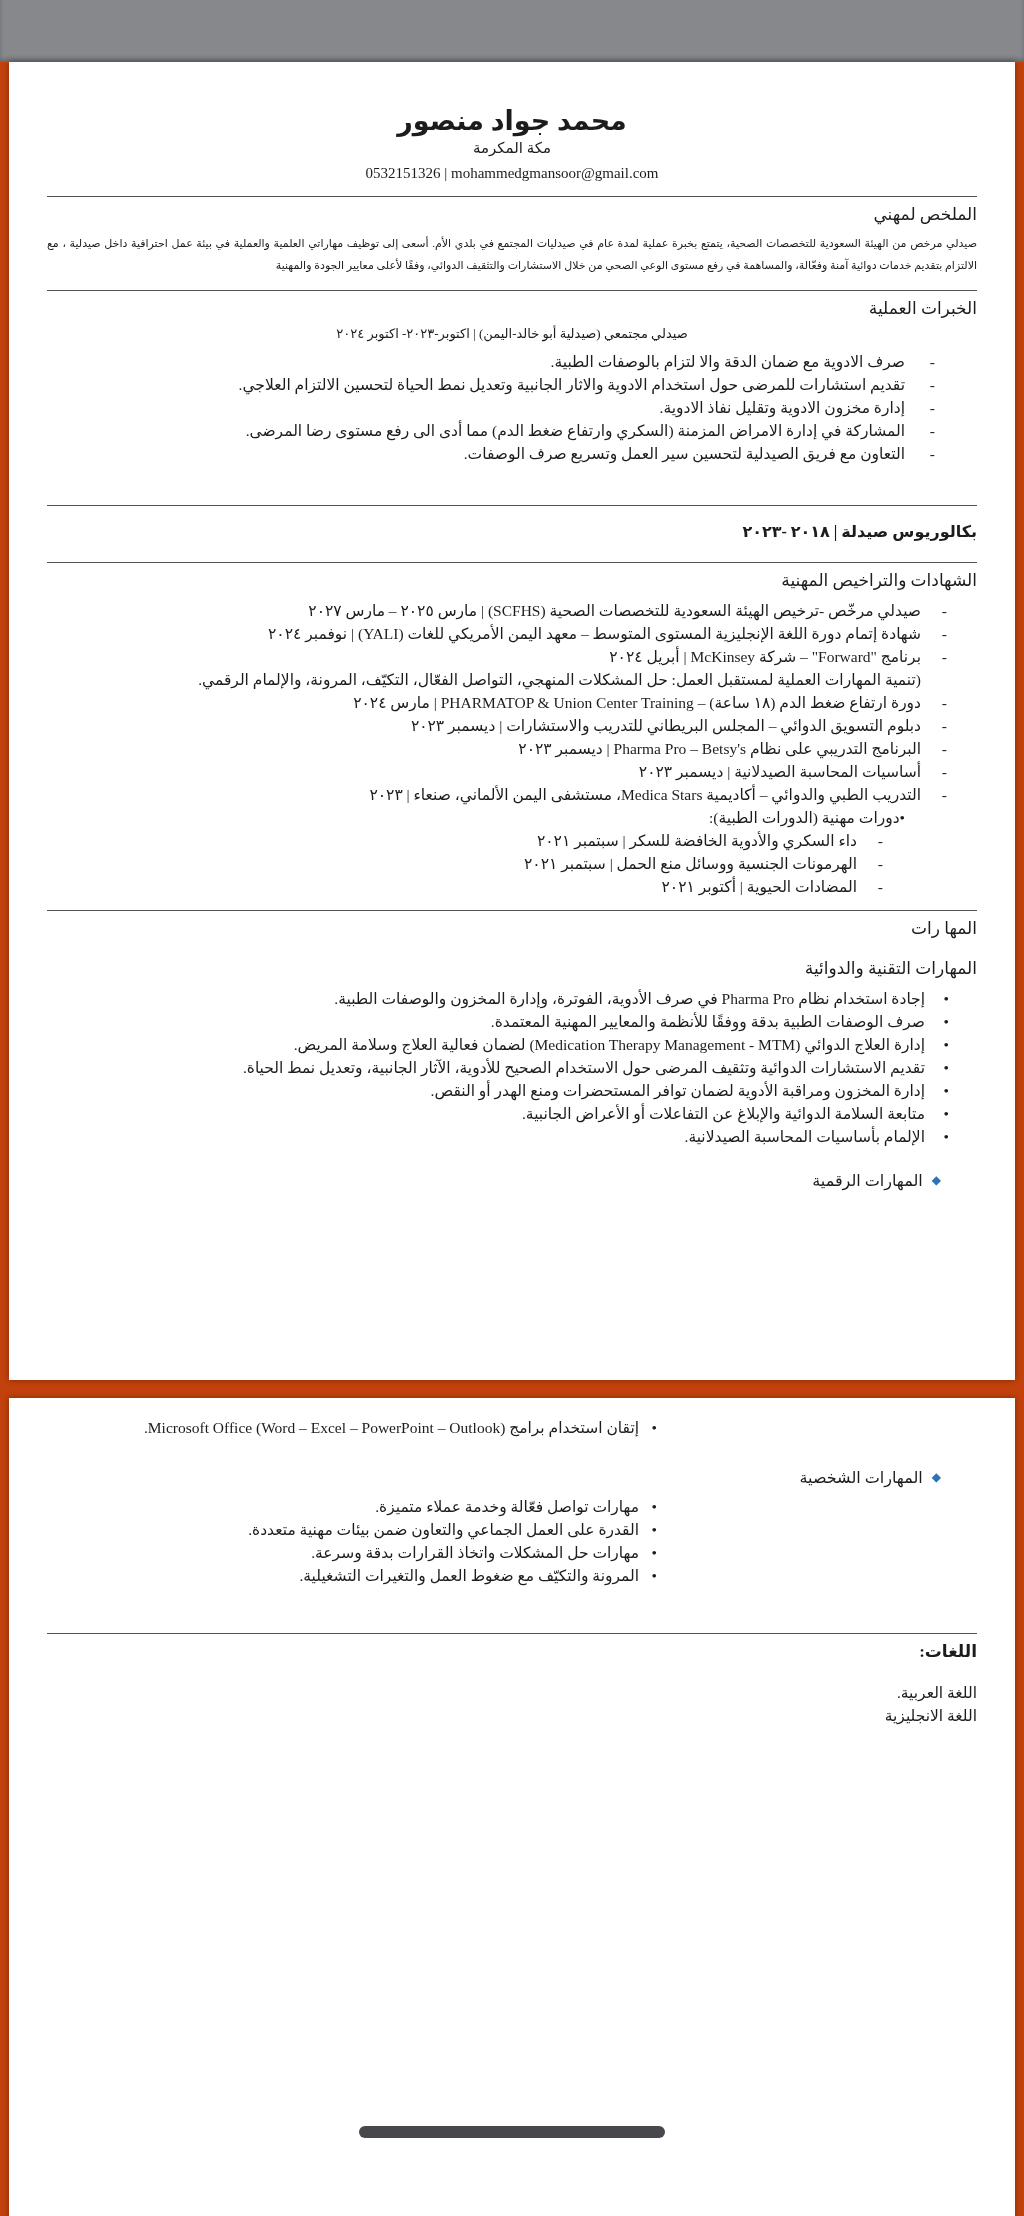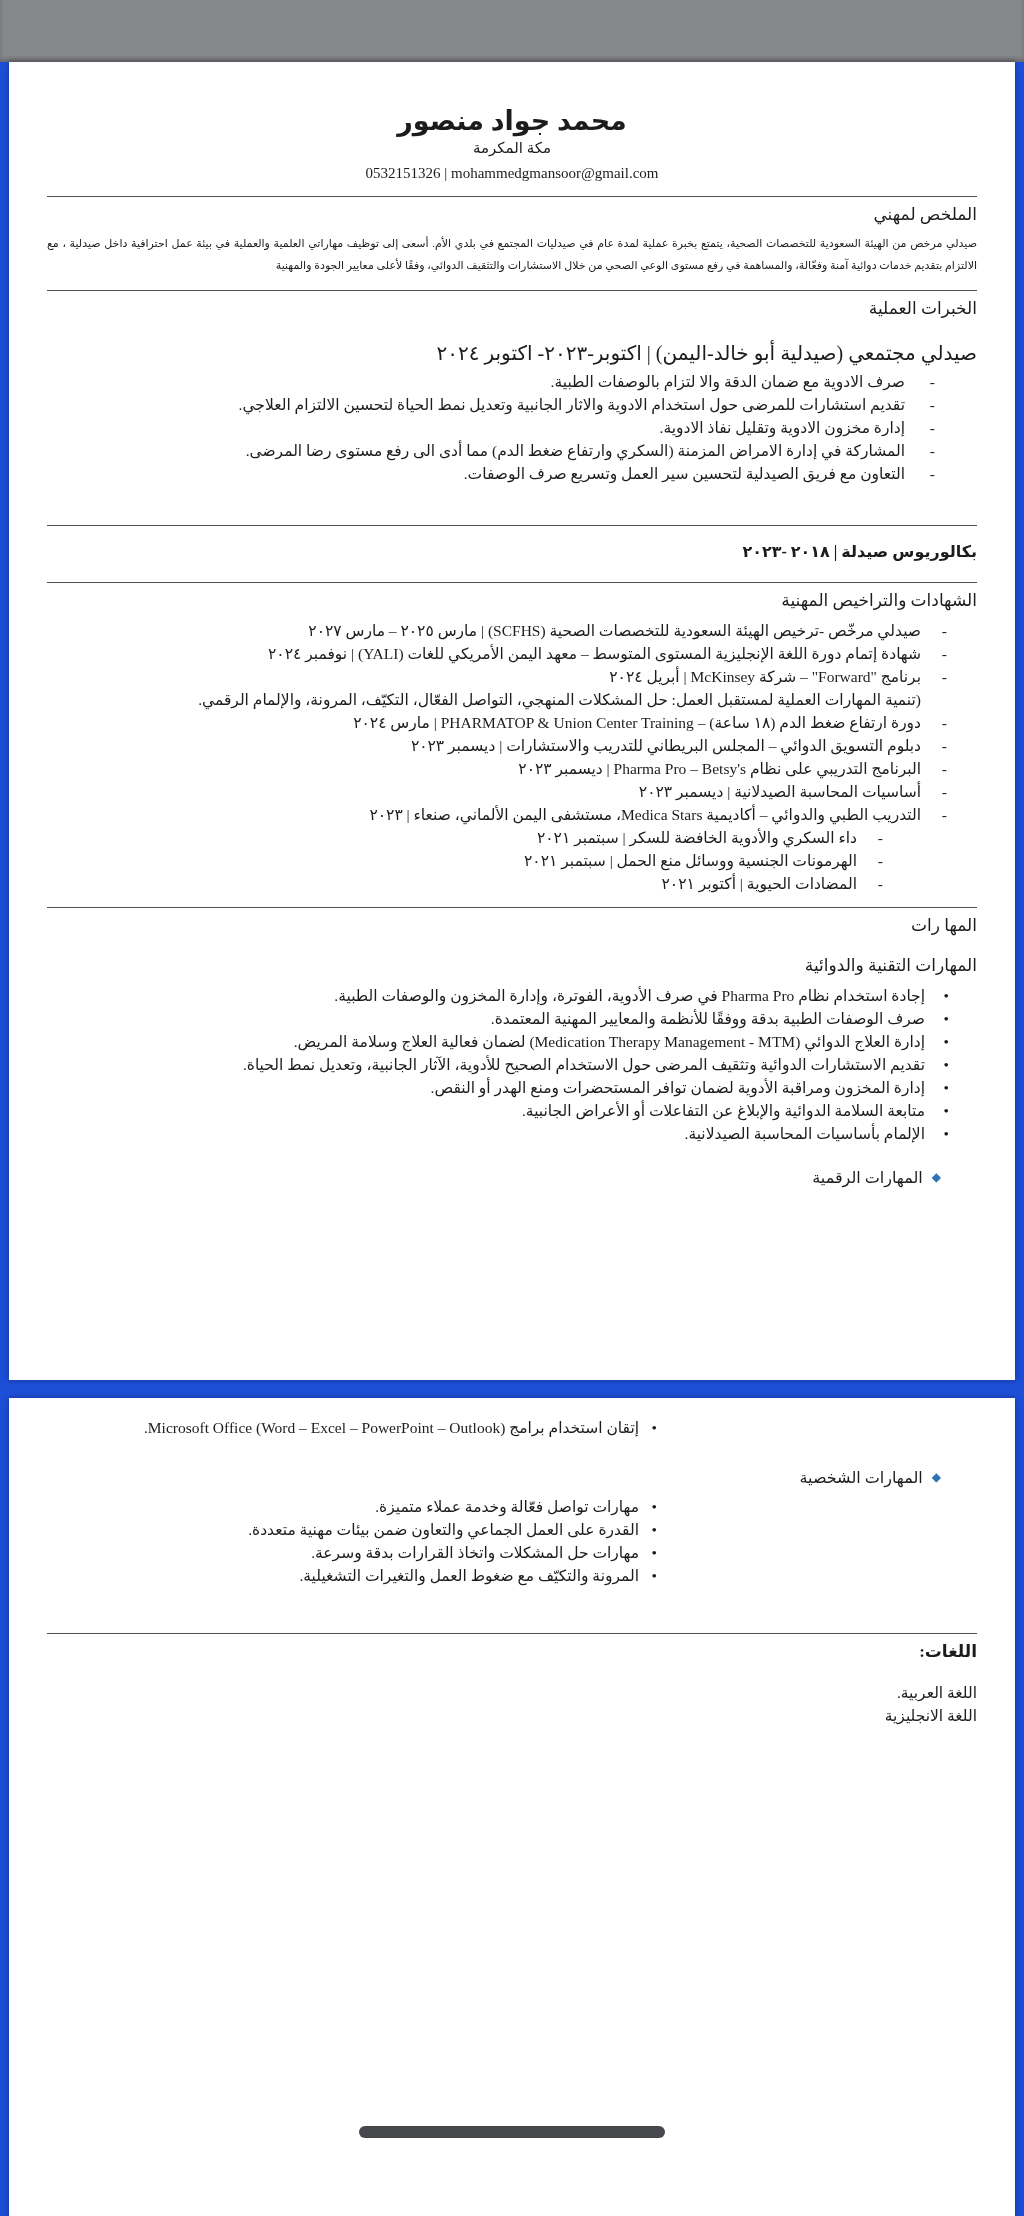--- a/index.html
+++ b/index.html
@@ -1,17 +1,17 @@
 <!DOCTYPE html>
 <html><head>
 <meta charset="utf-8">
 <style>
   html,body{margin:0;padding:0;}
   body{background:#7e7f82;font-family:"Liberation Serif","DejaVu Sans",serif;}
-  .screen{position:relative;width:1024px;height:2216px;margin:0 auto;background:#1d4ed8;overflow:hidden;}
+  .screen{position:relative;width:1024px;height:2216px;margin:0 auto;background:#c2410c;overflow:hidden;}
   .top-band{height:62px;background:#87888b;box-shadow:inset 0 -3px 4px rgba(0,0,0,.22);}
   .page{background:#ffffff;margin:0 9px;box-shadow:0 0 6px rgba(0,0,0,.35);color:#1c1c1c;}
   .page1{height:1290px;padding:28px 38px 0;overflow:hidden;}
   .page-gap{height:18px;}
   .page2{height:846px;padding:18px 38px 0;overflow:hidden;}
   h1,h2,h3,p{margin:0;font-weight:normal;}
 
   .doc-header{text-align:center;}
   .name{font-size:27px;font-weight:bold;margin-top:14px;line-height:34px;}
   .city{font-size:15px;line-height:21px;}
@@ -21,21 +21,21 @@
   .rule.first{margin-top:12px;}
   .rule.gap-lg{margin-top:40px;}
   .rule.gap-md{margin-top:18px;}
   .rule.gap-sk{margin-top:12px;}
   .rule.gap-p2{margin-top:46px;}
 
   .sec-title{font-size:17px;line-height:26px;}
   .body-text{font-size:11px;line-height:22px;}
   .just{text-align:justify;margin-top:4px;}
 
-  .role{font-size:20px;line-height:23px;margin-top:20px;}
+  .role{font-size:13px;line-height:23px;margin-top:0;text-align:center;}
   .edu-line{font-weight:bold;font-size:16px;line-height:24px;margin-top:14px;}
   .edu-uni{font-weight:bold;font-size:16.5px;line-height:24px;margin-top:20px;}
 
   .list{margin-top:5px;}
   .li{position:relative;font-size:15.5px;line-height:23px;}
   .li .mk{position:absolute;top:0;}
   .li.exp{padding-right:72px;}   .li.exp .mk{right:42px;}
   .li.cert{padding-right:56px;}  .li.cert .mk{right:30px;}
   .li.course{padding-right:120px;}.li.course .mk{right:94px;}
   .li.tech{padding-right:52px;}  .li.tech .mk{right:28px;}
@@ -93,20 +93,21 @@
     <div class="list">
       <div class="li cert"><span class="mk">-</span><span>صيدلي مرخّص -ترخيص الهيئة السعودية للتخصصات الصحية (SCFHS) | مارس ٢٠٢٥ – مارس ٢٠٢٧</span></div>
       <div class="li cert"><span class="mk">-</span><span>شهادة إتمام دورة اللغة الإنجليزية المستوى المتوسط – معهد اليمن الأمريكي للغات (YALI) | نوفمبر ٢٠٢٤</span></div>
       <div class="li cert"><span class="mk">-</span><span>برنامج "Forward" – شركة McKinsey | أبريل ٢٠٢٤</span></div>
       <div class="cert-note">(تنمية المهارات العملية لمستقبل العمل: حل المشكلات المنهجي، التواصل الفعّال، التكيّف، المرونة، والإلمام الرقمي.</div>
       <div class="li cert"><span class="mk">-</span><span>دورة ارتفاع ضغط الدم (١٨ ساعة) – PHARMATOP &amp; Union Center Training | مارس ٢٠٢٤</span></div>
       <div class="li cert"><span class="mk">-</span><span>دبلوم التسويق الدوائي – المجلس البريطاني للتدريب والاستشارات | ديسمبر ٢٠٢٣</span></div>
       <div class="li cert"><span class="mk">-</span><span>البرنامج التدريبي على نظام Pharma Pro – Betsy's | ديسمبر ٢٠٢٣</span></div>
       <div class="li cert"><span class="mk">-</span><span>أساسيات المحاسبة الصيدلانية | ديسمبر ٢٠٢٣</span></div>
       <div class="li cert"><span class="mk">-</span><span>التدريب الطبي والدوائي – أكاديمية Medica Stars، مستشفى اليمن الألماني، صنعاء | ٢٠٢٣</span></div>
+      <div class="courses-heading">•دورات مهنية (الدورات الطبية):</div>
       <div class="li course"><span class="mk">-</span><span>داء السكري والأدوية الخافضة للسكر | سبتمبر ٢٠٢١</span></div>
       <div class="li course"><span class="mk">-</span><span>الهرمونات الجنسية ووسائل منع الحمل | سبتمبر ٢٠٢١</span></div>
       <div class="li course"><span class="mk">-</span><span>المضادات الحيوية | أكتوبر ٢٠٢١</span></div>
     </div>
 
     <hr class="rule gap-sk">
     <h2 class="sec-title">المها رات</h2>
     <h3 class="sec-title" style="margin-top:14px;">المهارات التقنية والدوائية</h3>
     <div class="list">
       <div class="li tech"><span class="mk">•</span><span>إجادة استخدام نظام Pharma Pro في صرف الأدوية، الفوترة، وإدارة المخزون والوصفات الطبية.</span></div>

